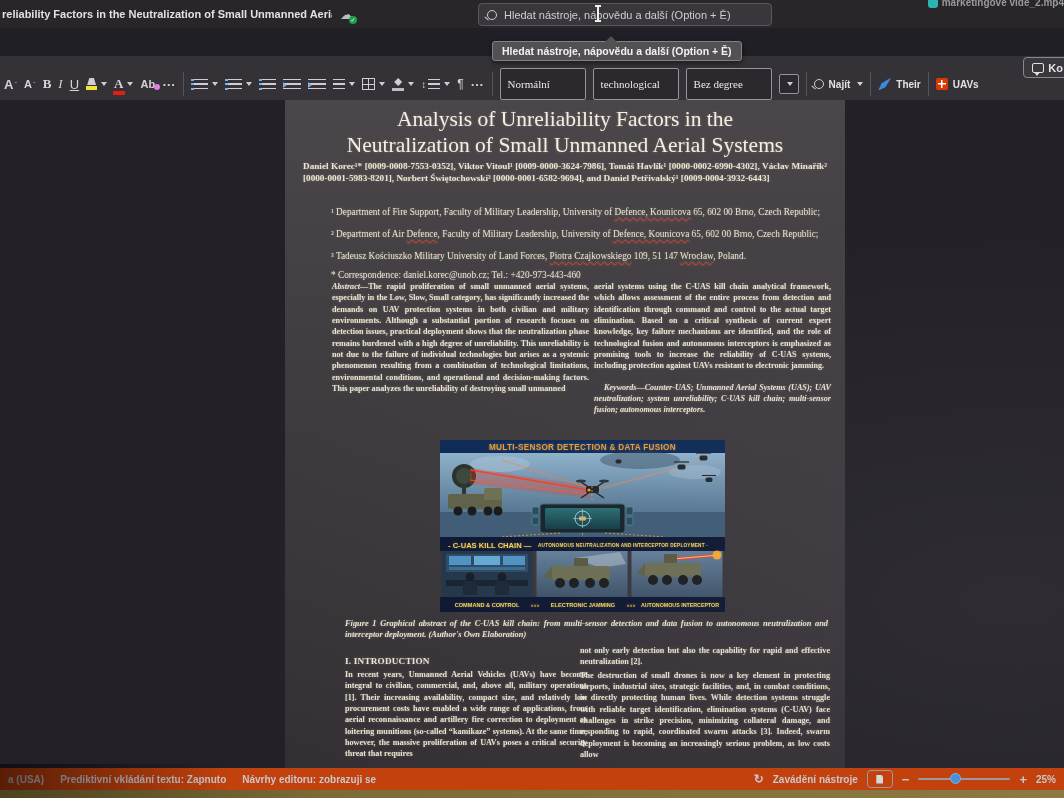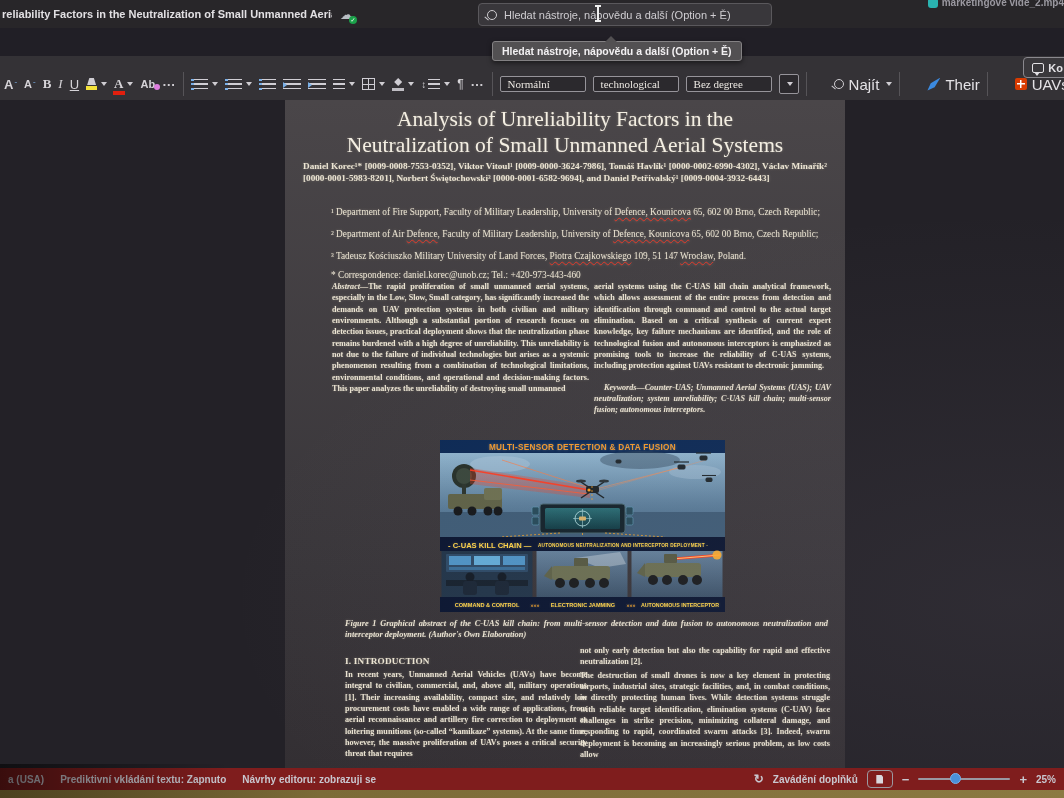--- a/index.html
+++ b/index.html
@@ -66,26 +66,26 @@
     border-top:3px solid transparent;border-bottom:3px solid transparent;border-left:4px solid #7ab0e8;}
   .ic-grid{width:13px;height:12px;border:1px solid #d0ced4;box-sizing:border-box;
     background:linear-gradient(#d0ced4,#d0ced4) 50% 0/1px 100% no-repeat,
                linear-gradient(#d0ced4,#d0ced4) 0 50%/100% 1px no-repeat;}
   .ic-bucket{position:relative;width:12px;height:12px;}
   .ic-bucket::before{content:"";position:absolute;top:0;left:2px;width:8px;height:8px;background:#d0ced4;
     clip-path:polygon(50% 0,100% 50%,50% 100%,0 50%);}
   .ic-bucket::after{content:"";position:absolute;bottom:-1px;left:0;width:12px;height:3px;background:#bfbdc3;}
   .ls-arrow{font-size:10px;}
   .pilcrow{font-size:12px;}
-  .stylebox{height:16px;min-width:86px;background:#2b292d;border:1px solid #96949a;border-radius:2px;
+  .stylebox{height:32px;min-width:86px;background:#2b292d;border:1px solid #96949a;border-radius:2px;
     font-family:"Liberation Serif",serif;font-size:11px;color:#ece8e2;display:flex;align-items:center;
     padding:0 7px;box-sizing:border-box;flex:0 0 auto;}
   .stylechev{height:20px;width:20px;background:#2b292d;border:1px solid #96949a;border-radius:2px;
     display:flex;align-items:center;justify-content:center;box-sizing:border-box;flex:0 0 auto;}
-  .find,.rtext{display:flex;align-items:center;gap:5px;font-size:15px;font-weight:normal;color:#e4e2e6;flex:0 0 auto;margin-left:20px;}
+  .find,.rtext{display:flex;align-items:center;gap:5px;font-size:10px;font-weight:bold;color:#e4e2e6;flex:0 0 auto;}
   .ic-editor{width:13px;height:13px;background:#3b8ae0;clip-path:polygon(0 100%,25% 45%,100% 0,55% 75%);}
   .ic-addin{position:relative;width:12px;height:12px;background:#d83b01;border-radius:2px;}
   .ic-addin::after{content:"";position:absolute;inset:2px;
     background:linear-gradient(#fff,#fff) 50% 0/1.5px 100% no-repeat,
                linear-gradient(#fff,#fff) 0 50%/100% 1.5px no-repeat;}
   .comments-pill{position:absolute;top:57px;right:-8px;height:19px;background:#3a383c;
     border:1px solid #8a888e;border-radius:4px;display:flex;align-items:center;gap:4px;padding:0 8px;
     font-size:11px;font-weight:bold;color:#e4e2e6;z-index:30;}
   .ic-bubble{width:10px;height:8px;border:1.4px solid #e4e2e6;border-radius:2px;position:relative;}
   .ic-bubble::after{content:"";position:absolute;left:1px;bottom:-4px;border-left:3px solid transparent;
@@ -115,21 +115,21 @@
   .figwrap{position:absolute;left:155px;top:340px;width:285px;height:172px;}
   .caption{position:absolute;left:60px;top:518px;width:483px;font-size:8.4px;font-weight:bold;
     font-style:italic;text-align:justify;line-height:1.35;}
   .intro-col{position:absolute;left:60px;top:556px;width:242px;}
   .intro-h{font-size:9.2px;font-weight:bold;letter-spacing:.2px;}
   .bodyp{font-size:8.15px;text-align:justify;line-height:1.39;margin:3px 0 0 0;font-weight:600;}
   .right-col{position:absolute;left:295px;top:545px;width:250px;}
   .right-col .bodyp{margin-top:0;}
   .right-col .p2{margin-top:2px;}
   
-  .statusbar{position:absolute;left:0;right:0;bottom:8px;height:22px;background:#7f1d1d;
+  .statusbar{position:absolute;left:0;right:0;bottom:8px;height:22px;background:#c2410c;
     display:flex;align-items:center;font-size:10px;color:#c9c7cf;padding:0 8px;box-sizing:border-box;}
   .sb-left{display:flex;gap:16px;align-items:center;font-weight:bold;}
   .sb-right{margin-left:auto;display:flex;gap:9px;align-items:center;font-weight:bold;}
   .spinner{font-size:12px;}
   .dbtn{width:24px;height:16px;border:1.4px solid #9b99a1;border-radius:4px;display:flex;
     align-items:center;justify-content:center;}
   .dpage{width:7px;height:9px;background:#d9d7dd;clip-path:polygon(0 0,70% 0,100% 30%,100% 100%,0 100%);}
   .slider{position:relative;width:92px;height:2px;background:#9a98a2;border-radius:1px;}
   .thumb{position:absolute;left:34%;top:-5px;width:11px;height:11px;border-radius:50%;background:#4a90d9;
     border:1px solid #78b2ea;box-sizing:border-box;}
@@ -436,21 +436,21 @@
   </div>
 
   <div class="statusbar">
     <div class="sb-left">
       <span>a (USA)</span>
       <span>Prediktivní vkládání textu: Zapnuto</span>
       <span>Návrhy editoru: zobrazuji se</span>
     </div>
     <div class="sb-right">
       <span class="spinner">↻</span>
-      <span>Zavádění doplňků</span>
+      <span>Zavádění nástroje</span>
       <span class="dbtn">
           <span class="dpage"></span>
         </span>
       <span class="zpm">−</span>
       <span class="slider">
           <span class="thumb"></span>
         </span>
       <span class="zpm">+</span>
       <span>25%</span>
     </div>

